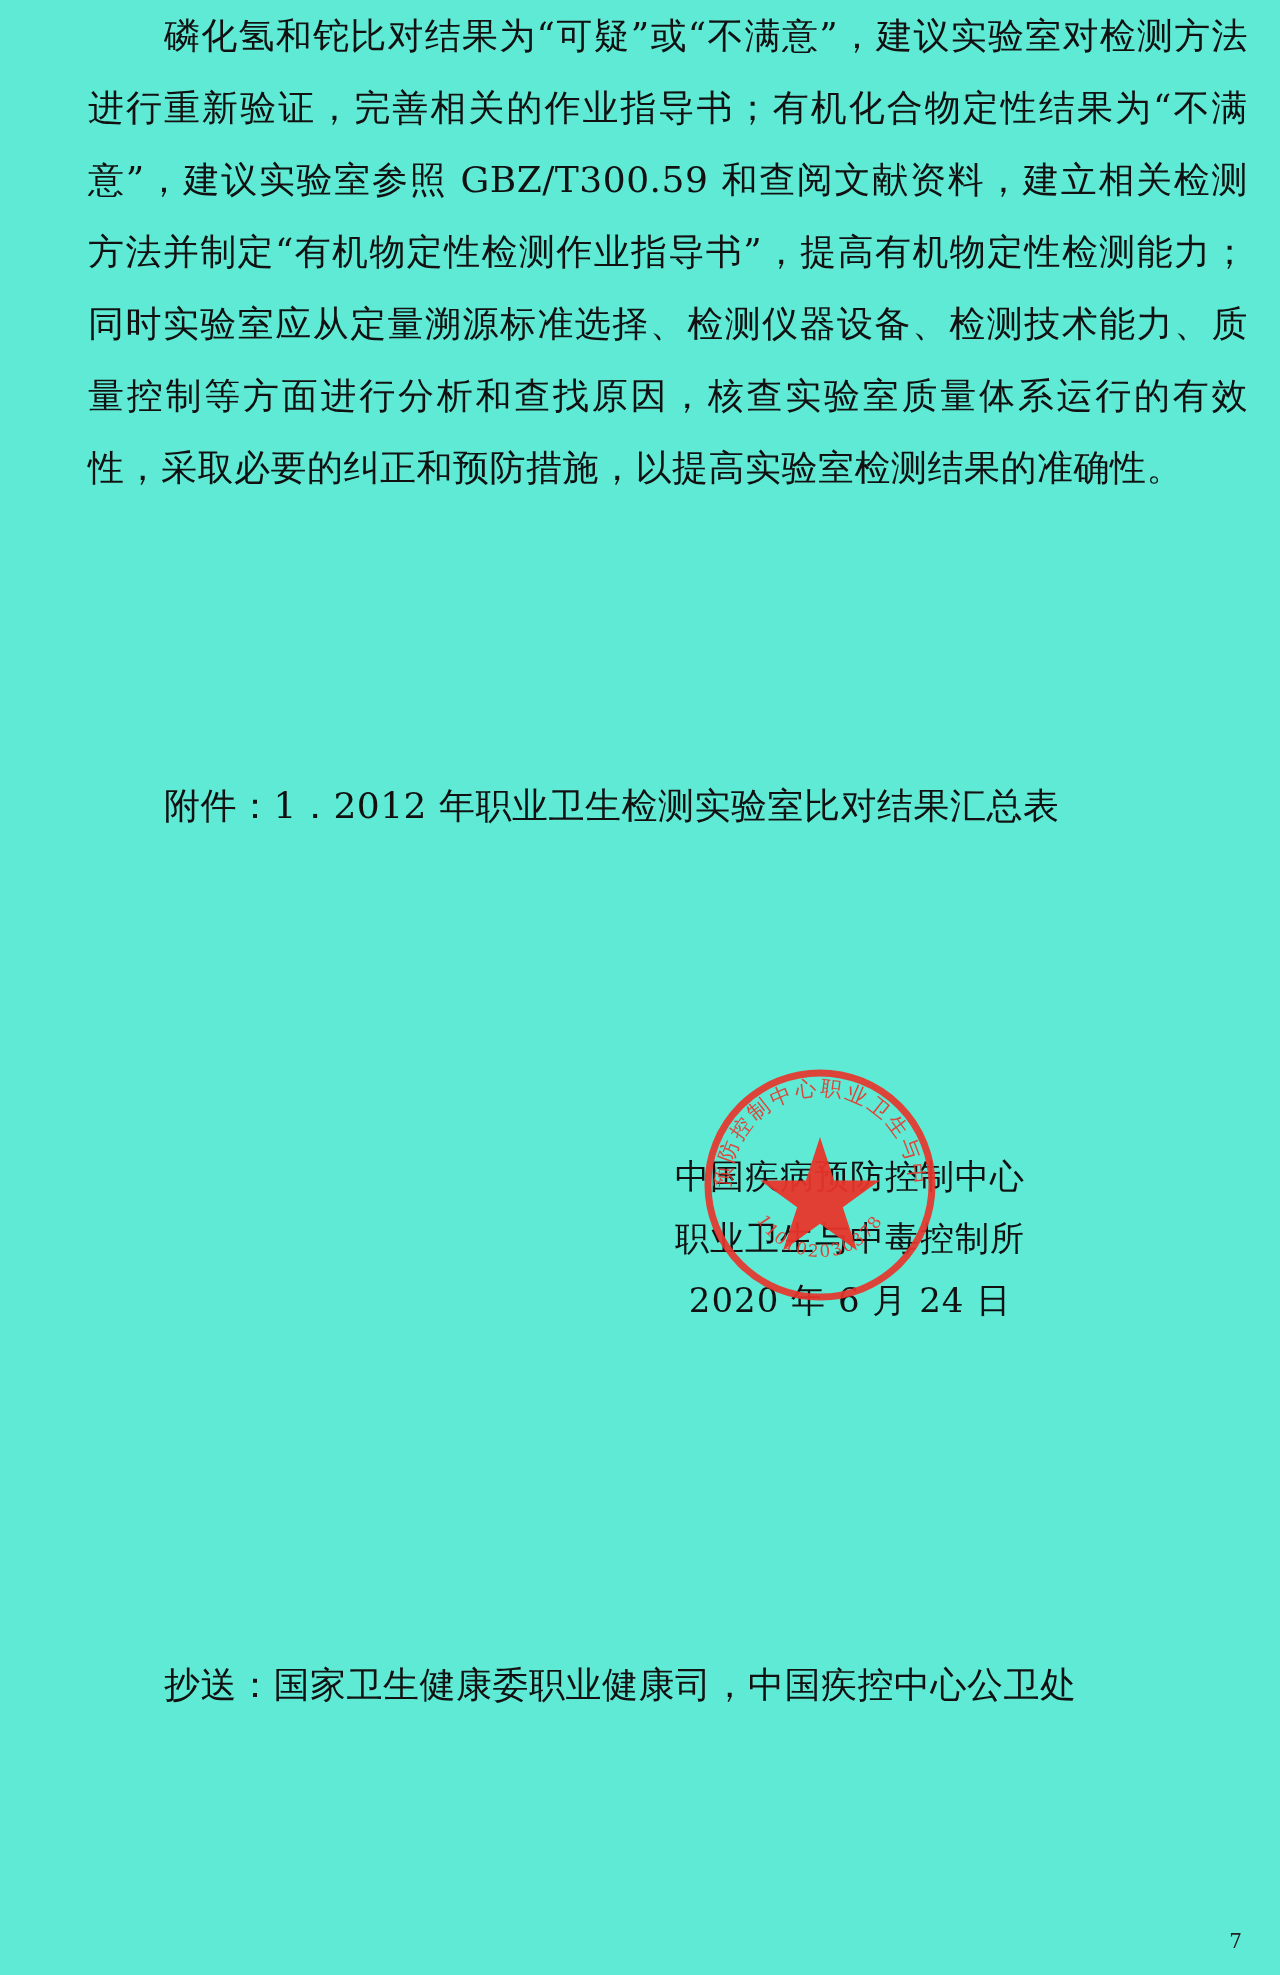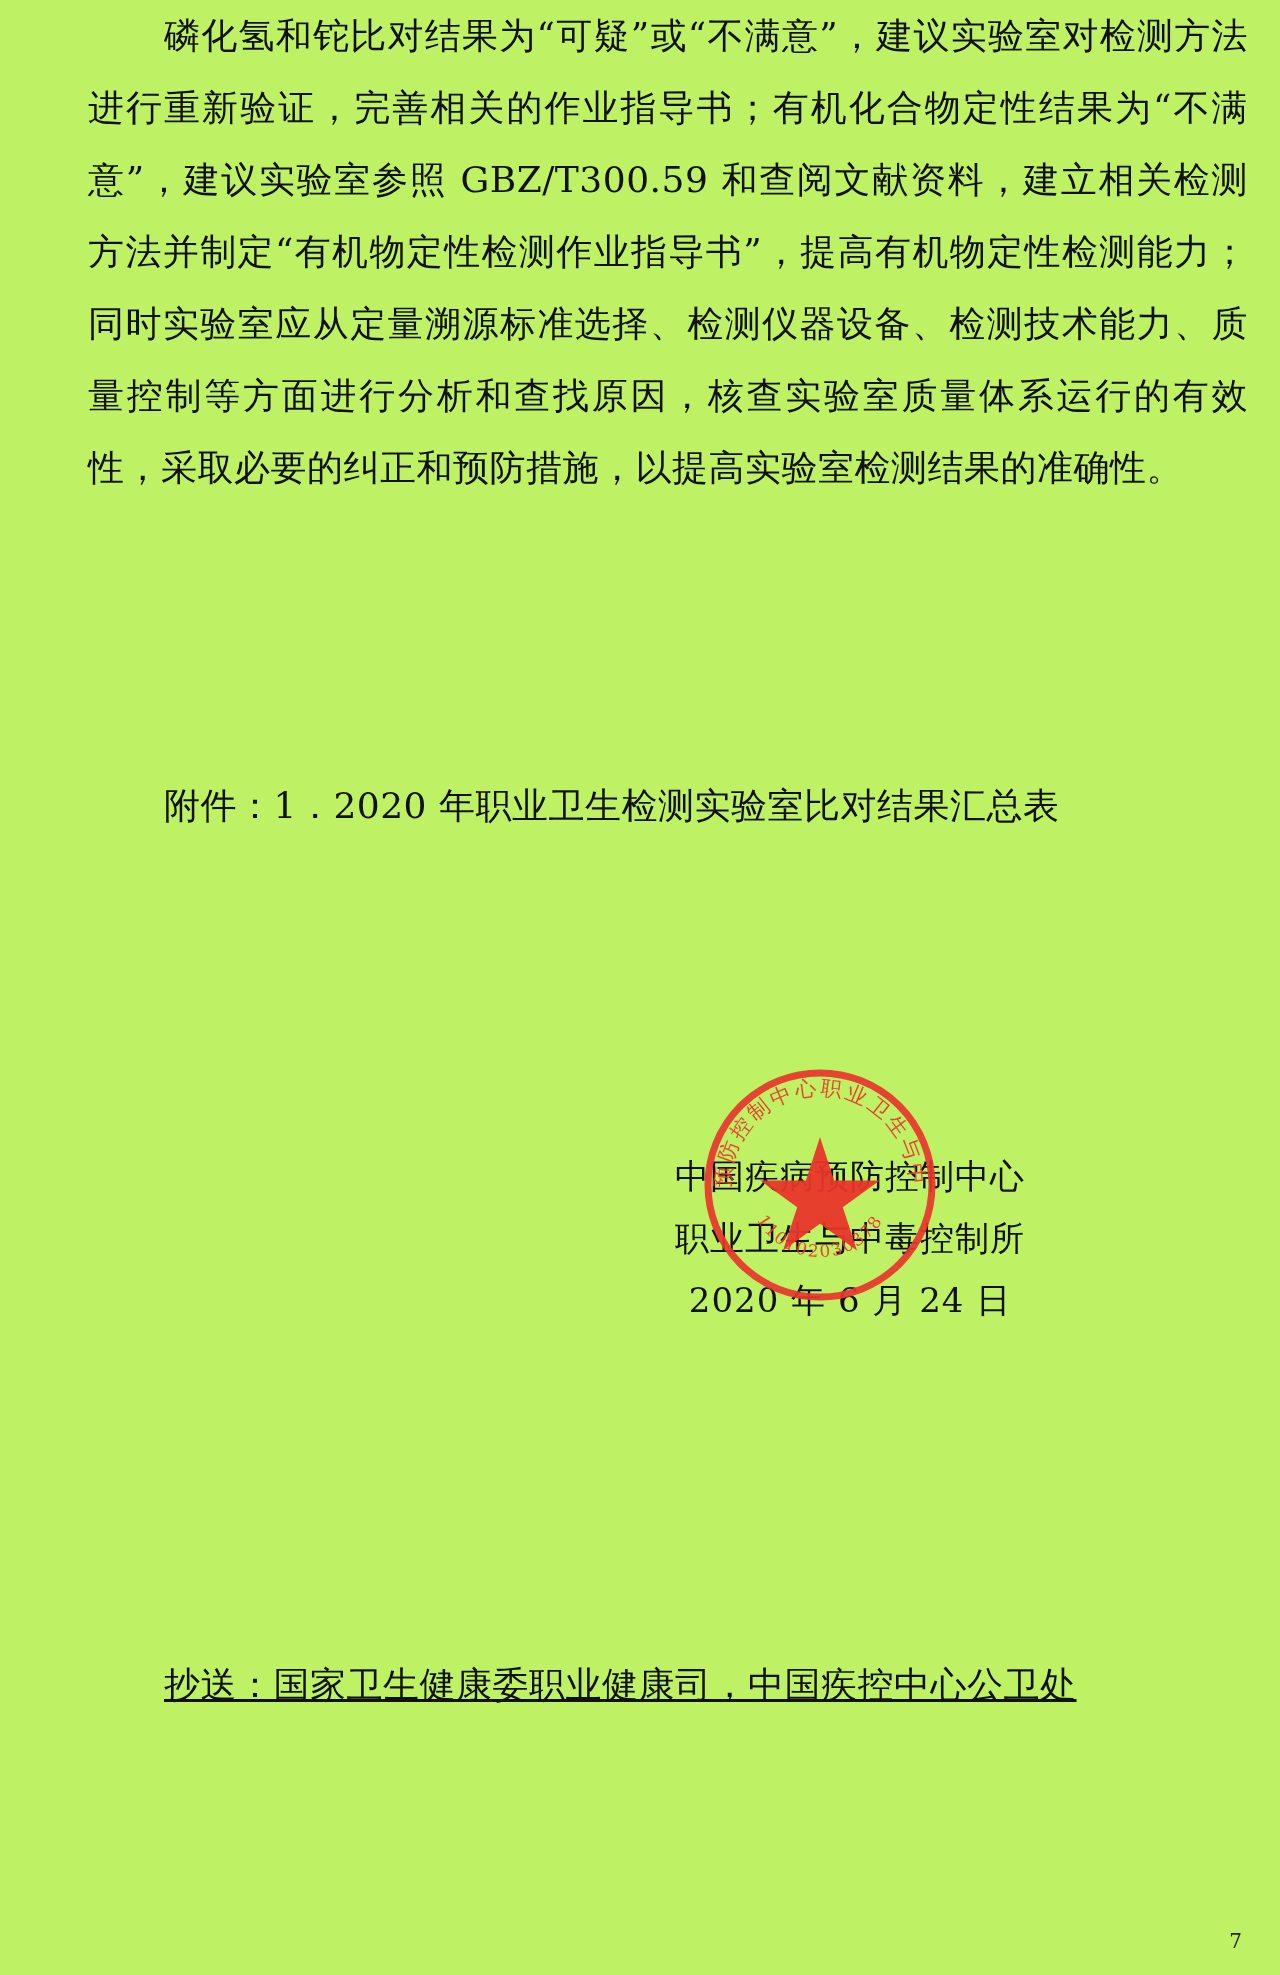--- a/index.html
+++ b/index.html
@@ -4,21 +4,21 @@
 <style>
   html, body {
     margin: 0;
     padding: 0;
     background: #ffffff;
   }
   .page {
     position: relative;
     width: 1280px;
     height: 1975px;
-    background: #bef264;
+    background: #5eead4;
     overflow: hidden;
     font-family: "DejaVu Serif", "Liberation Serif", serif;
     color: #000000;
   }
   .body-text {
     position: absolute;
     left: 88px;
     top: 0px;
     width: 1160px;
     font-size: 36px;
@@ -72,21 +72,20 @@
   }
   .cc-line {
     position: absolute;
     left: 88px;
     top: 1655px;
     width: 1160px;
     font-size: 36px;
     line-height: 60px;
     letter-spacing: 0.5px;
     color: #111111;
-    text-decoration: underline;
   }
   .cc-line p {
     margin: 0;
     text-indent: 76px;
   }
   .page-number {
     position: absolute;
     right: 38px;
     bottom: 22px;
     font-size: 20px;
@@ -97,21 +96,21 @@
 </head>
 <body>
 
 <div class="page">
 
   <div class="body-text">
     <p>磷化氢和铊比对结果为“可疑”或“不满意”，建议实验室对检测方法进行重新验证，完善相关的作业指导书；有机化合物定性结果为“不满意”，建议实验室参照 GBZ/T300.59 和查阅文献资料，建立相关检测方法并制定“有机物定性检测作业指导书”，提高有机物定性检测能力；同时实验室应从定量溯源标准选择、检测仪器设备、检测技术能力、质量控制等方面进行分析和查找原因，核查实验室质量体系运行的有效性，采取必要的纠正和预防措施，以提高实验室检测结果的准确性。</p>
   </div>
 
   <div class="attachment">
-    <p>附件：1．2020 年职业卫生检测实验室比对结果汇总表</p>
+    <p>附件：1．2012 年职业卫生检测实验室比对结果汇总表</p>
   </div>
 
   <div class="signature">
     <div>中国疾病预防控制中心</div>
     <div>职业卫生与中毒控制所</div>
     <div>2020 年 6 月 24 日</div>
   </div>
 
   <svg class="seal" viewBox="0 0 240 240" xmlns="http://www.w3.org/2000/svg">
     <defs>

